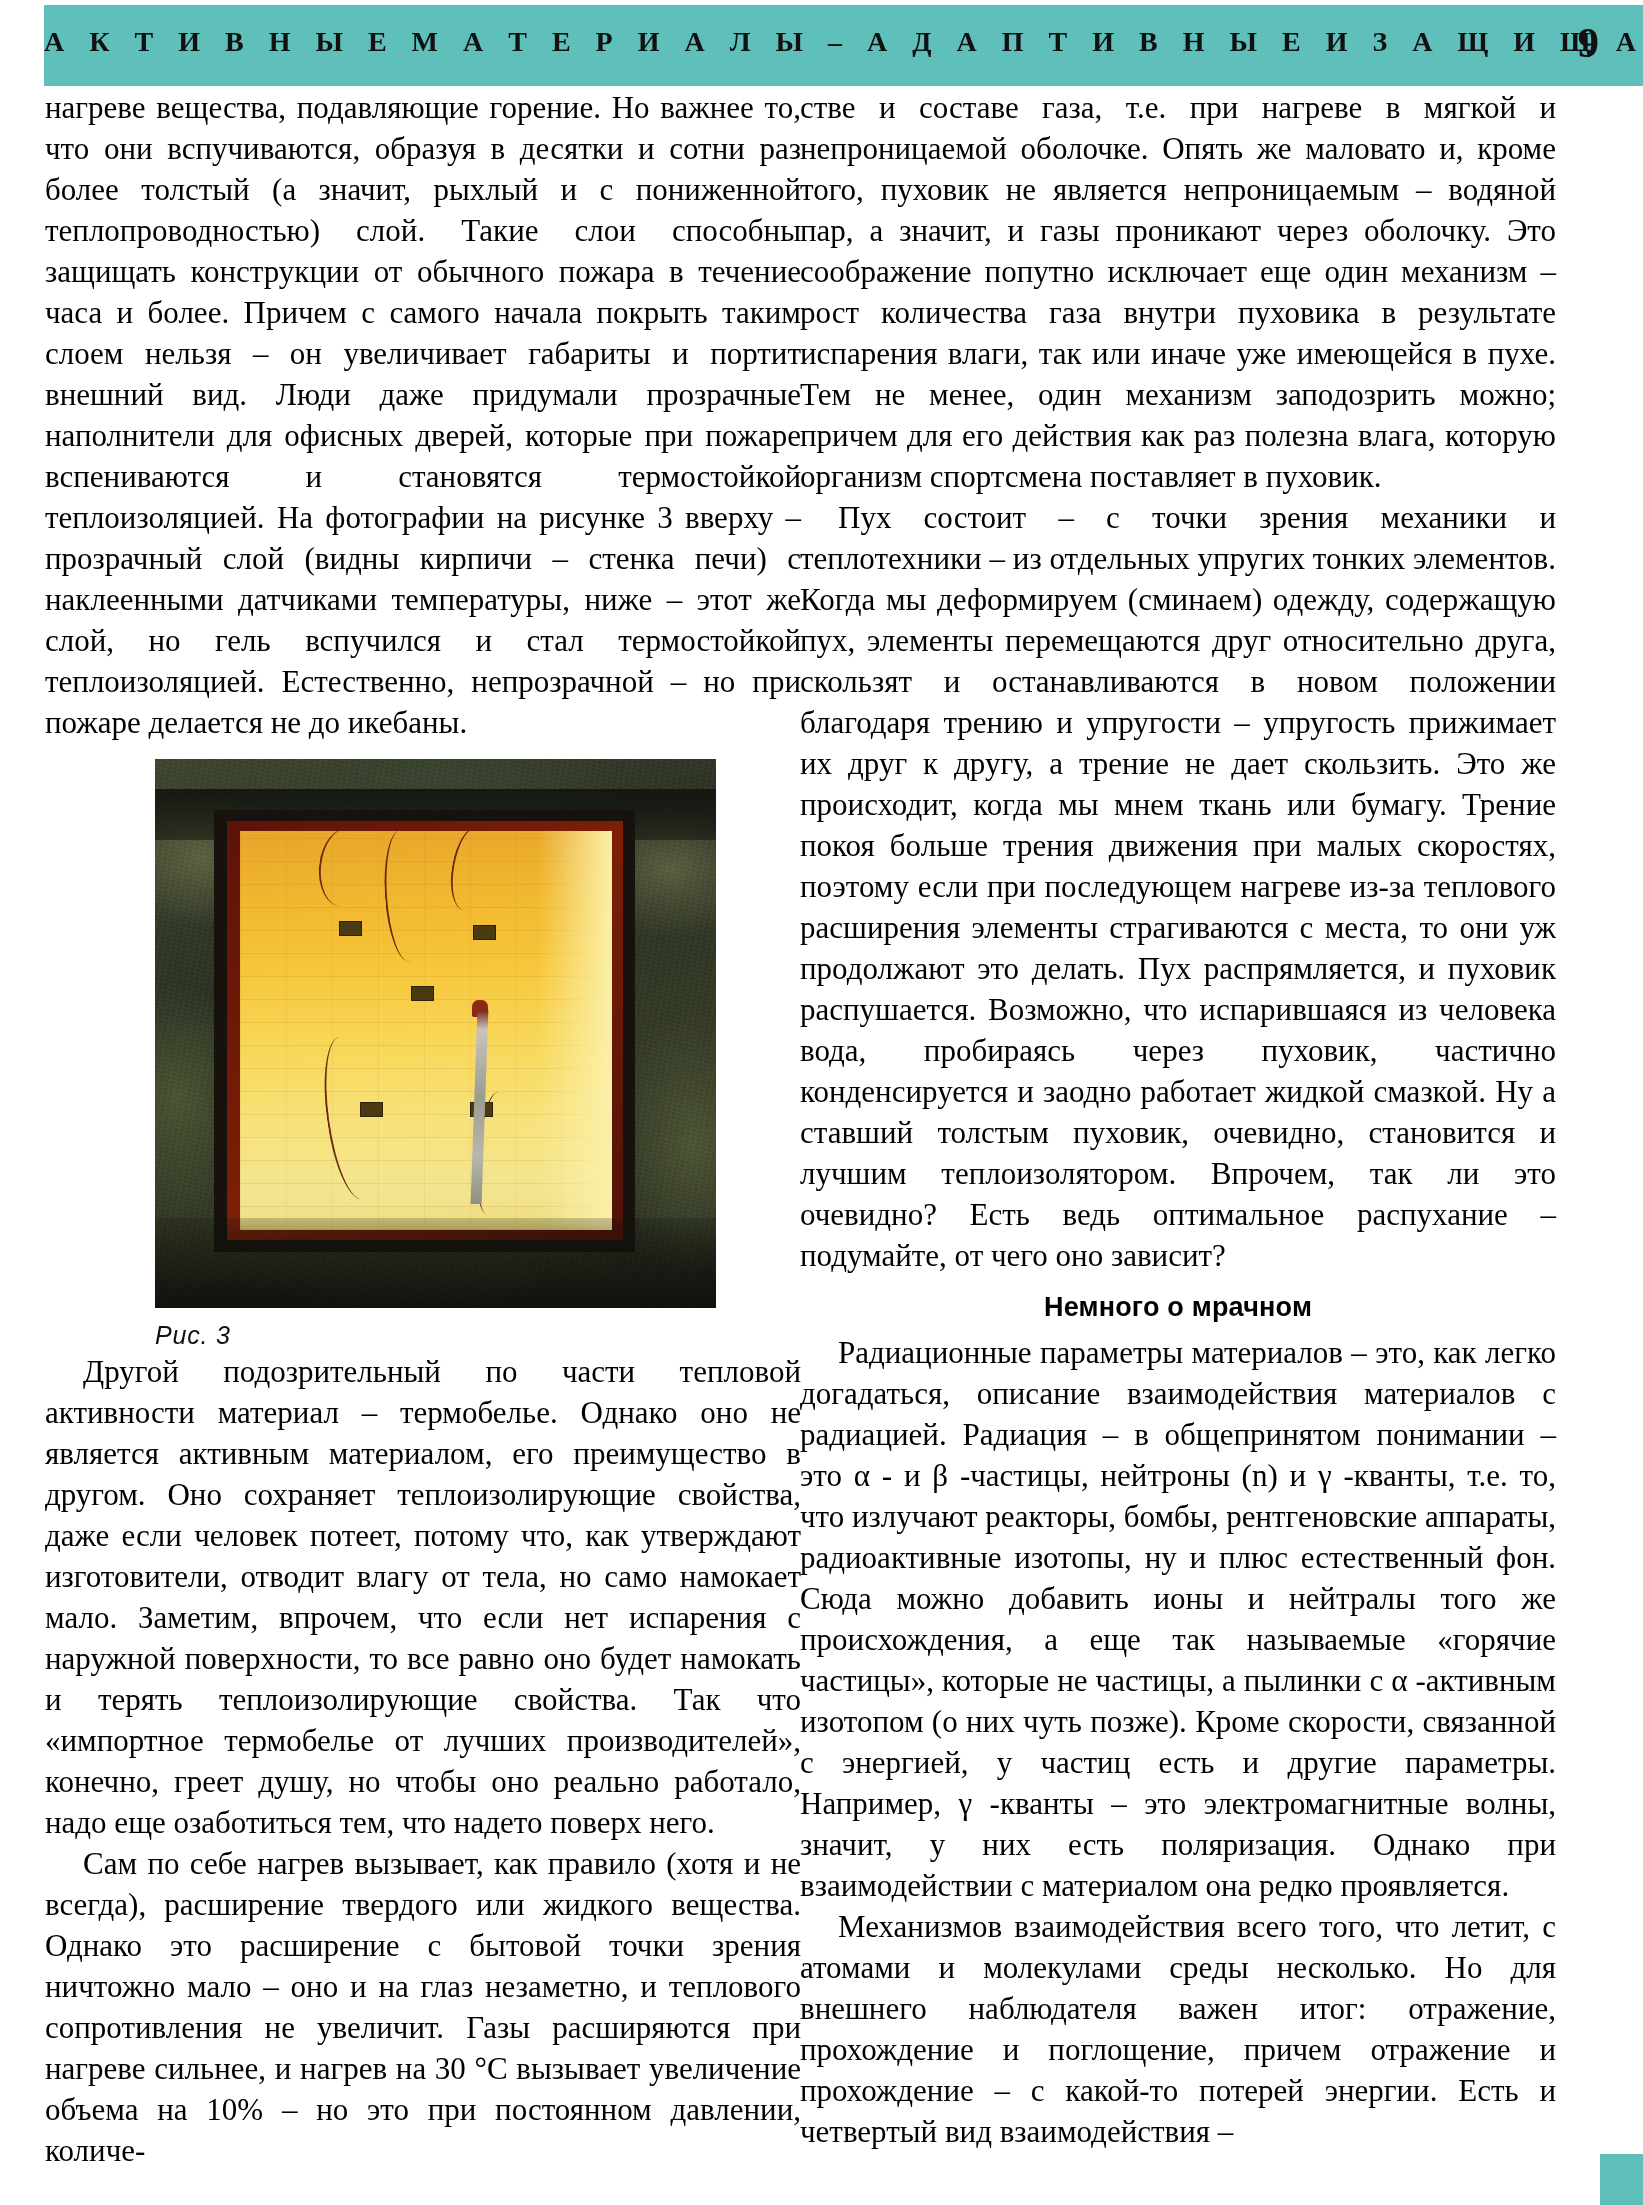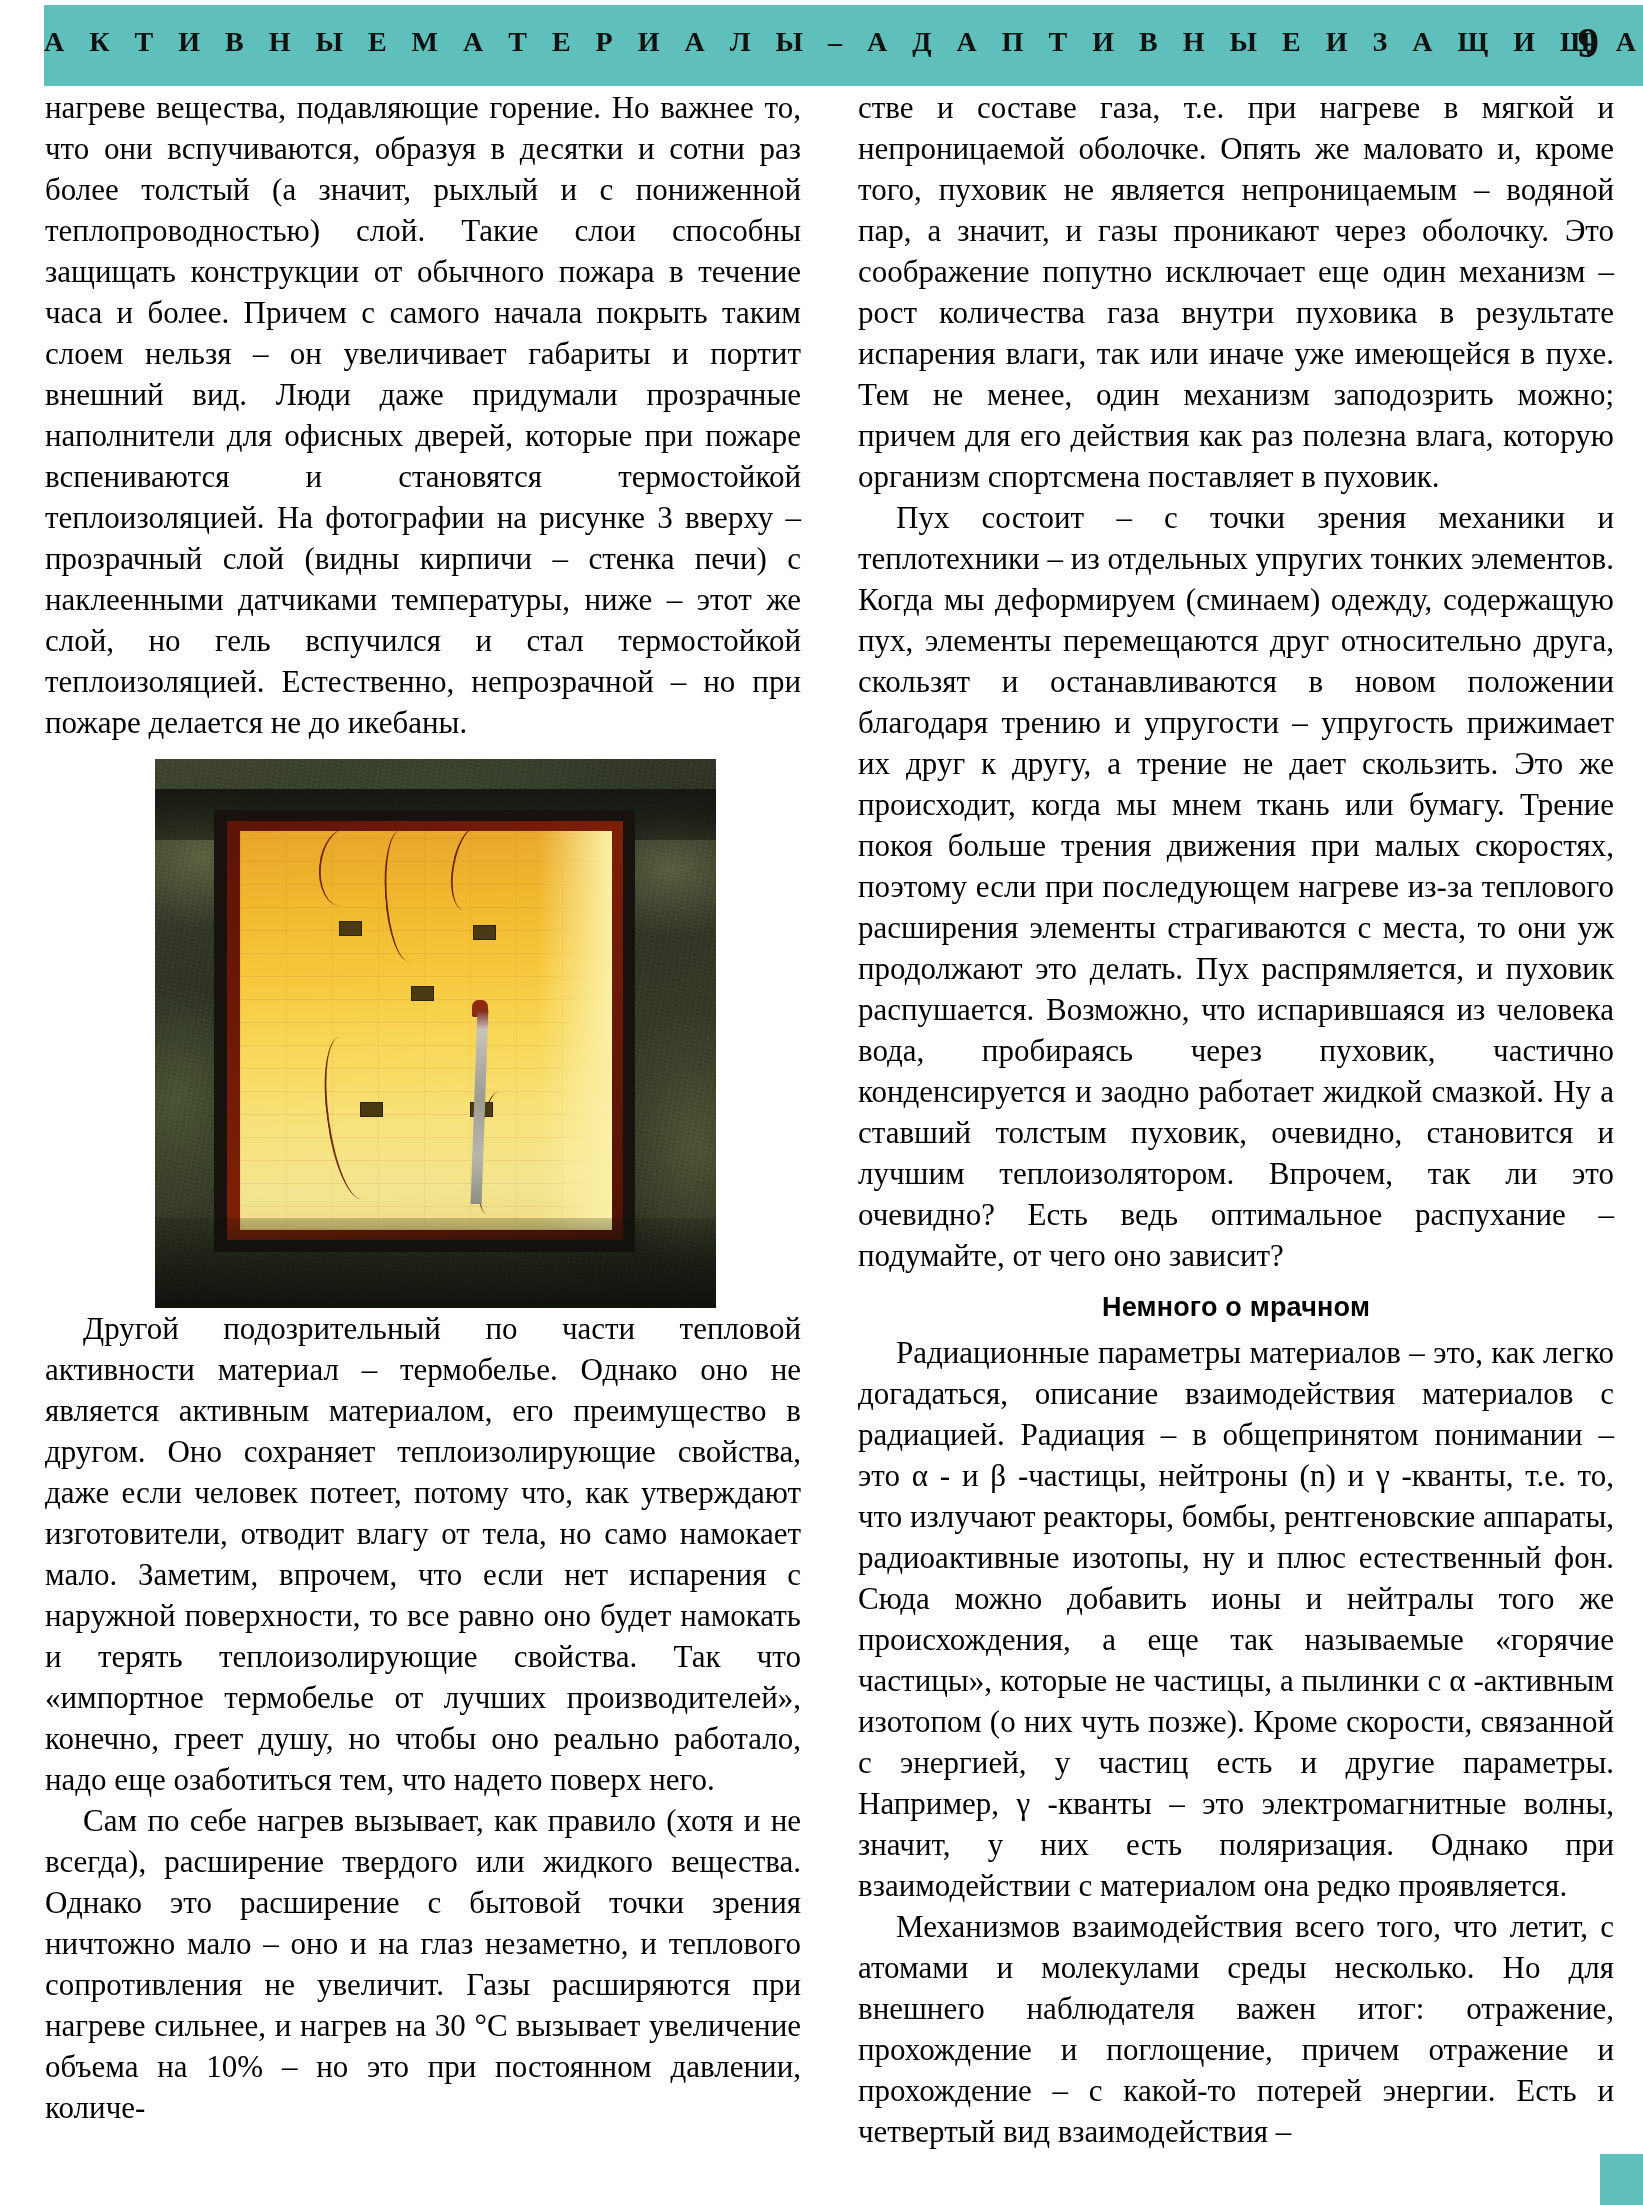--- a/index.html
+++ b/index.html
@@ -59,21 +59,21 @@
     width: 1552px;
     height: 2071px;
   }
   .column {
     position: absolute;
     top: 0;
     width: 756px;
     box-sizing: border-box;
   }
   .column-left  { left: 45px; }
-  .column-right { left: 858px; }
+  .column-right { left: 800px; }
 
   .para {
     margin: 0;
     text-align: justify;
     text-justify: inter-word;
     font-size: 31px;
     line-height: 41px;
     text-indent: 38px;
     hyphens: manual;
   }
@@ -253,20 +253,21 @@
           <div class="sensor-tag" style="left:233px; top:94px;"></div>
           <div class="sensor-tag" style="left:171px; top:155px;"></div>
           <div class="sensor-tag" style="left:120px; top:271px;"></div>
           <div class="sensor-tag" style="left:230px; top:271px;"></div>
 
           <div class="probe-tip"></div>
           <div class="probe"></div>
         </div>
         <div class="photo-dark-band-bottom"></div>
       </div>
+      <figcaption class="figure-caption">Рис. 3</figcaption>
     </figure>
 
     <p class="para">Другой подозрительный по части тепловой активности материал – термобелье. Однако оно не является активным материалом, его преимущество в другом. Оно сохраняет теплоизолирующие свойства, даже если человек потеет, потому что, как утверждают изготовители, отводит влагу от тела, но само намокает мало. Заметим, впрочем, что если нет испарения с наружной поверхности, то все равно оно будет намокать и терять теплоизолирующие свойства. Так что «импортное термобелье от лучших производителей», конечно, греет душу, но чтобы оно реально работало, надо еще озаботиться тем, что надето поверх него.</p>
 
     <p class="para">Сам по себе нагрев вызывает, как правило (хотя и не всегда), расширение твердого или жидкого вещества. Однако это расширение с бытовой точки зрения ничтожно мало – оно и на глаз незаметно, и теплового сопротивления не увеличит. Газы расширяются при нагреве сильнее, и нагрев на 30 °C вызывает увеличение объема на 10% – но это при постоянном давлении, количе-</p>
   </div>
 
   <div class="column column-right">
 
     <p class="para no-indent">стве и составе газа, т.е. при нагреве в мягкой и непроницаемой оболочке. Опять же маловато и, кроме того, пуховик не является непроницаемым – водяной пар, а значит, и газы проникают через оболочку. Это соображение попутно исключает еще один механизм – рост количества газа внутри пуховика в результате испарения влаги, так или иначе уже имеющейся в пухе. Тем не менее, один механизм заподозрить можно; причем для его действия как раз полезна влага, которую организм спортсмена поставляет в пуховик.</p>

